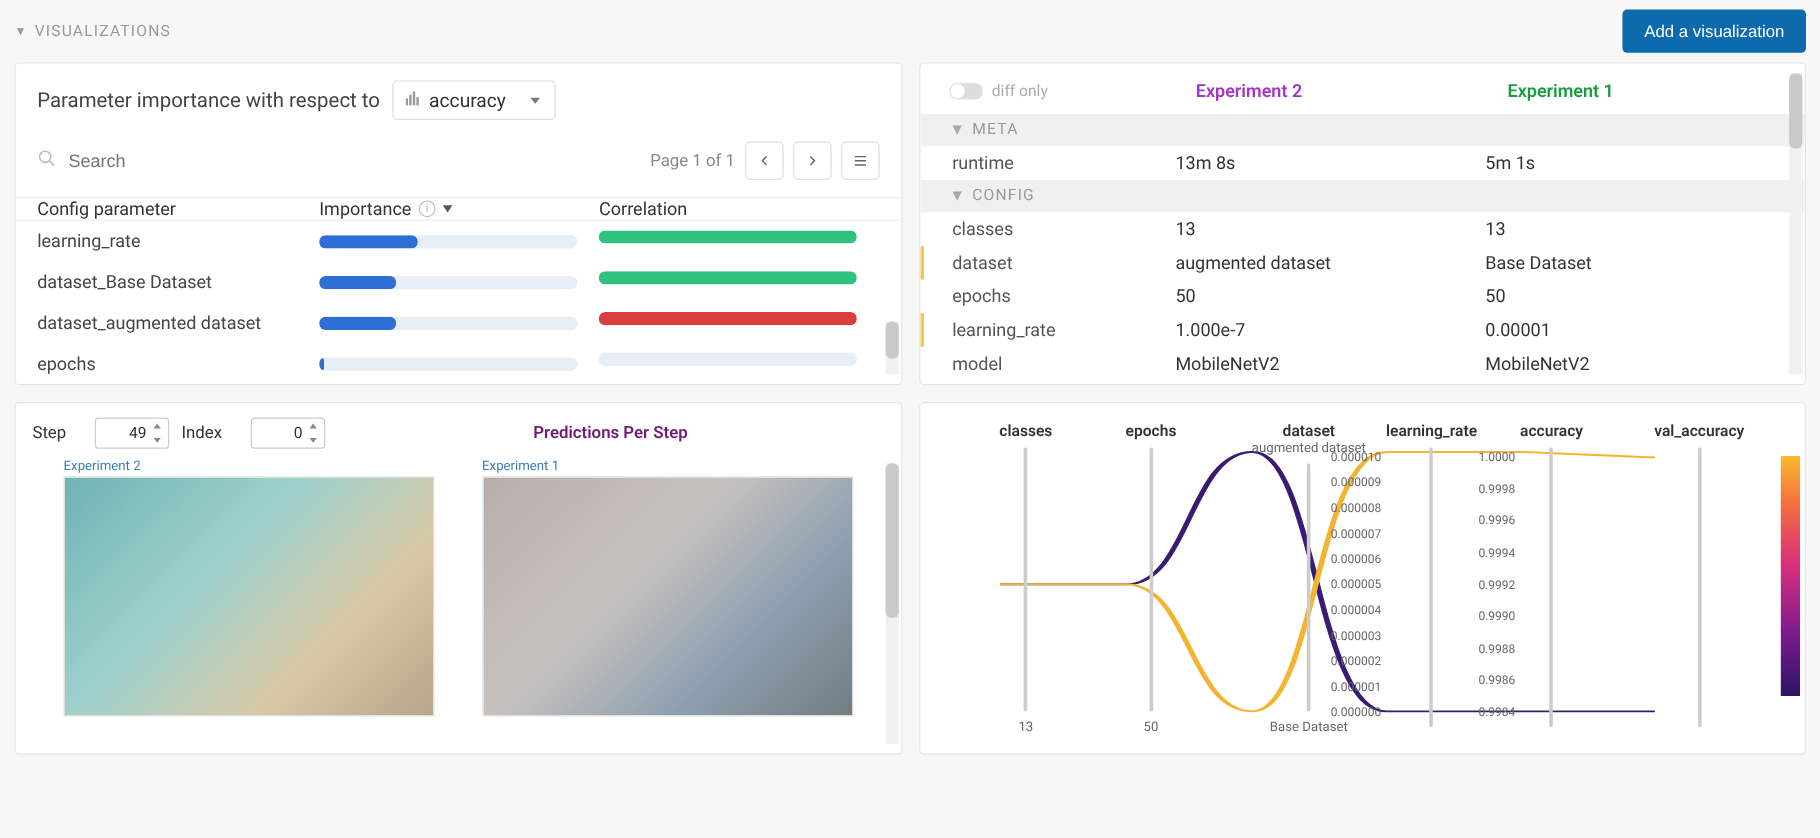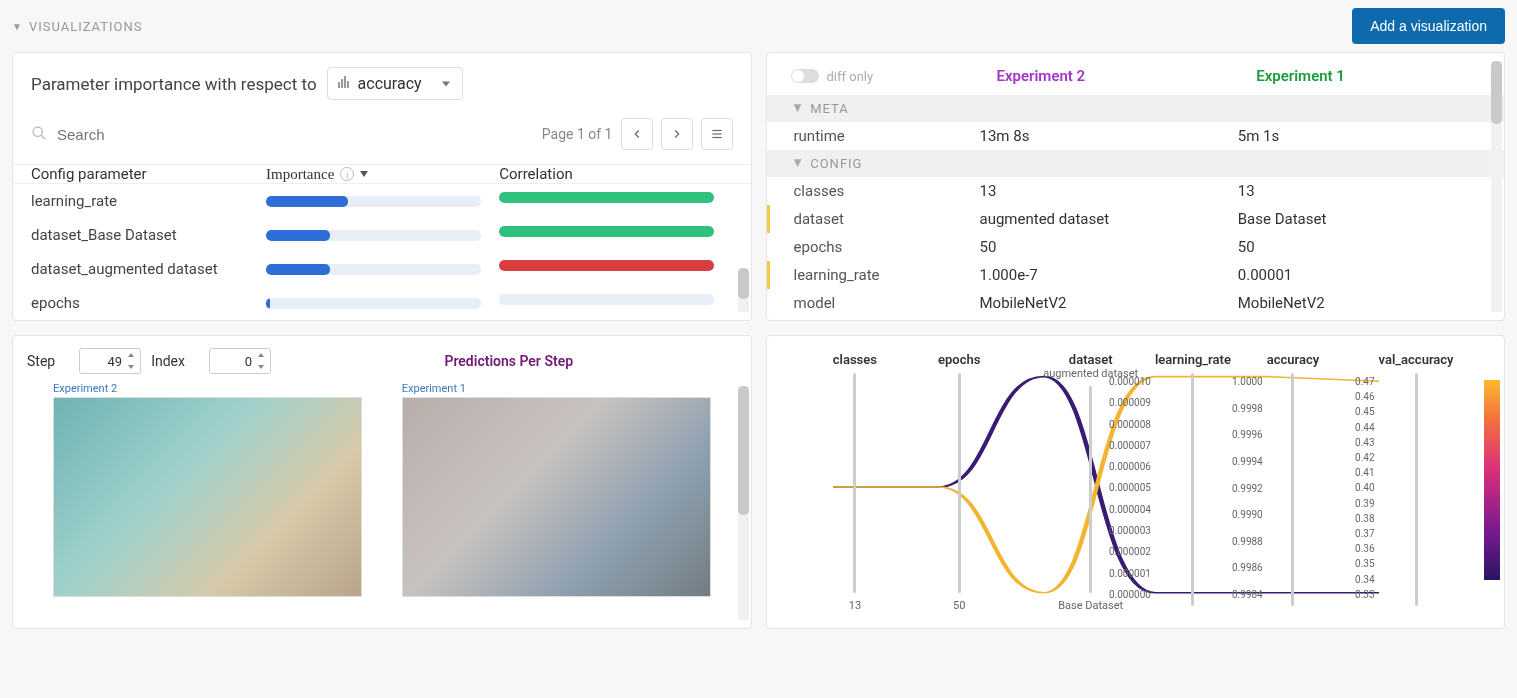--- a/index.html
+++ b/index.html
@@ -17,21 +17,21 @@
 .select-box::after { content:""; position:absolute; right:12px; top:50%; transform:translateY(-50%); border-left:4px solid transparent; border-right:4px solid transparent; border-top:5px solid #777;}
 .search-row { display:flex; justify-content:space-between; align-items:center; margin-top:18px; color:#888;}
 .search-row .srch { display:flex; align-items:center; gap:10px; flex:1;}
 .search-row input { border:none; outline:none; font-size:15px; color:#1d4ed8; background:transparent; width:200px;}
 .pager { display:flex; align-items:center; gap:8px;}
 .pgtxt { color:#888; font-size:14px;}
 .pgbtn { width:32px; height:32px; border:1px solid #ddd; border-radius:4px; background:#fff; display:flex; align-items:center; justify-content:center; color:#888; cursor:pointer;}
 .pgbtn svg { width:14px; height:14px; stroke:#666;}
 .tbl-head { display:flex; border-top:1px solid #eee; border-bottom:1px solid #eee; padding:0 18px; font-size:15px; color:#333;}
 .col1 { flex:0 0 235px;}
-.col2 { flex:1; display:flex; align-items:center; gap:6px;font-family:Liberation Serif, serif;}
+.col2 { flex:1; display:flex; align-items:center; gap:6px;}
 .col3 { flex:1;}
 .info-ic { width:14px; height:14px; border:1px solid #bbb; border-radius:50%; display:inline-flex; align-items:center; justify-content:center; font-size:10px; color:#bbb;}
 .sort-desc { border-left:4px solid transparent; border-right:4px solid transparent; border-top:6px solid #555; }
 .tbl-body { max-height:160px; overflow:auto; }
 .tbl-row { display:flex; padding:8px 18px; font-size:15px; color:#444;}
 .bar-track { background:#e8eef5; height:11px; border-radius:5px; width:92%; overflow:hidden;}
 .bar-fill { height:100%; border-radius:5px;}
 .bar-blue { background:#2d6fd6;}
 .bar-green { background:#2ec27e;}
 .bar-red { background:#d93d3d;}
@@ -341,33 +341,16 @@
             <div>0.9988</div>
             <div>0.9986</div>
             <div>0.9984</div>
           </div>
         </div>
         <div class="pc-axis" style="left: 87%;">
           <div class="lab">val_accuracy</div>
     <div class="tick-top"></div>
     <div class="line"></div>
     <div class="tick-bot"></div>
-    <div class="tick-stack">
-            <div>0.47</div>
-            <div>0.46</div>
-            <div>0.45</div>
-            <div>0.44</div>
-            <div>0.43</div>
-            <div>0.42</div>
-            <div>0.41</div>
-            <div>0.40</div>
-            <div>0.39</div>
-            <div>0.38</div>
-            <div>0.37</div>
-            <div>0.36</div>
-            <div>0.35</div>
-            <div>0.34</div>
-            <div>0.33</div>
-          </div>
         </div>
       </div>
   </div>
 </div>
 
 </body></html>

